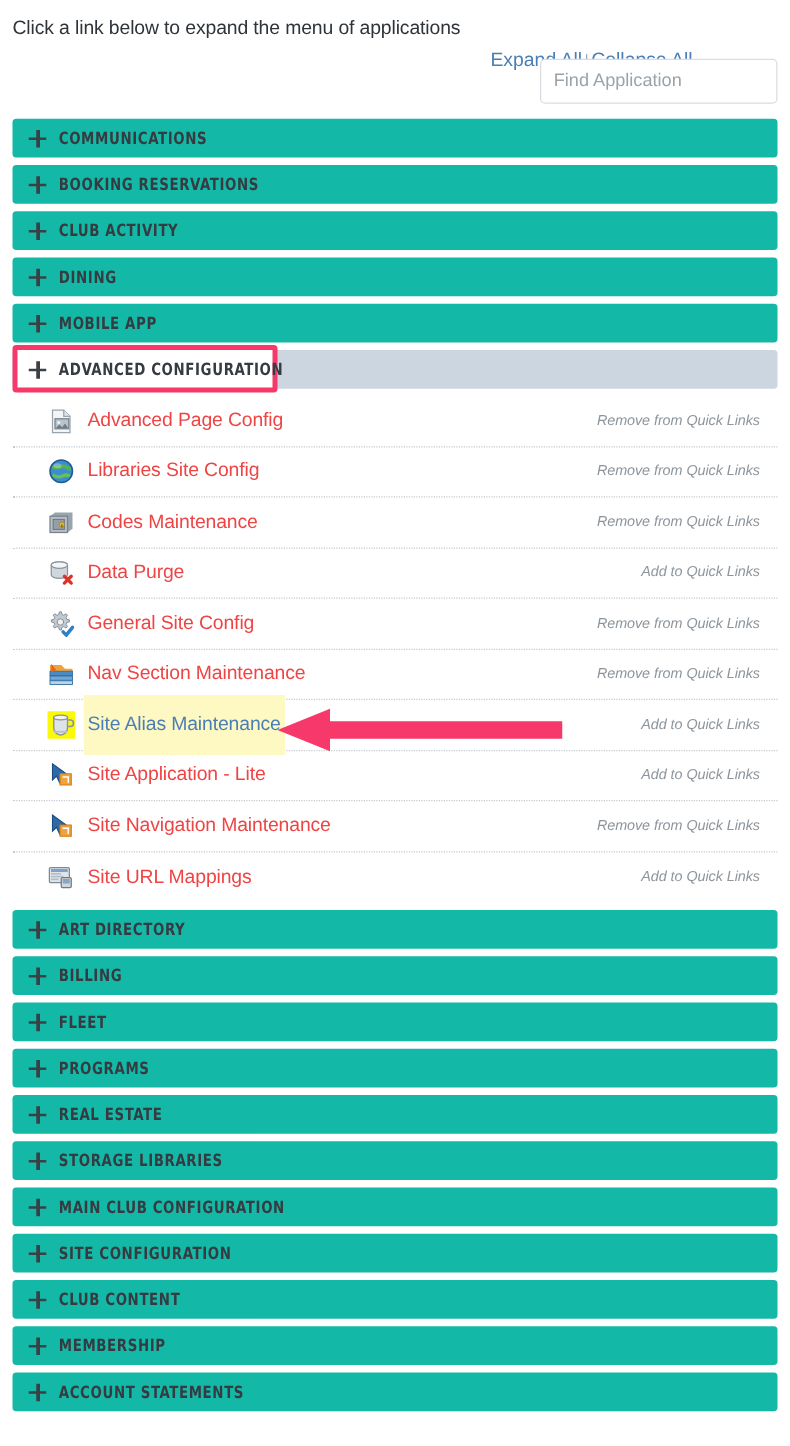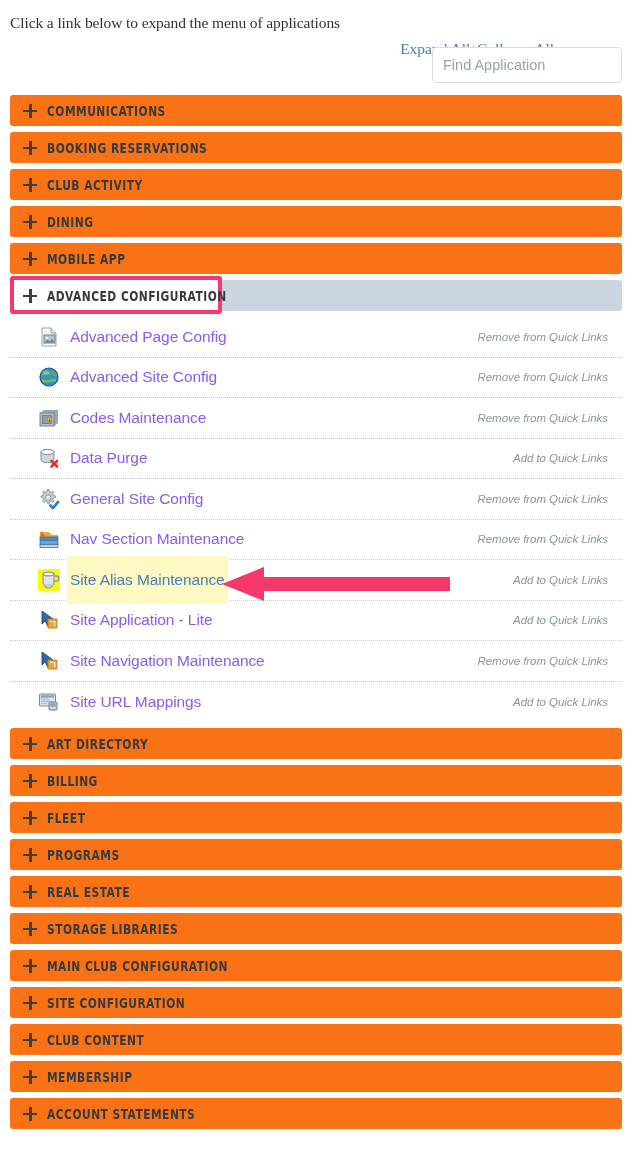--- a/index.html
+++ b/index.html
@@ -14,21 +14,21 @@
     position: relative;
     width: 632px; height: 1157px;
     overflow: hidden;
     background: #ffffff;
   }
 
   
   .header-row {
     position: absolute;
     left: 0; top: 14px;
-    width: 564px; height: 28px; font-family: Liberation Serif, serif;
+    width: 564px; height: 28px;
   }
   .instruction {
     position: absolute;
     left: 10px; top: 0;
     font-size: 15.5px;
     color: #2f3438;
     letter-spacing: -0.1px;
     white-space: nowrap;
   }
   .quick-links {
@@ -71,21 +71,21 @@
   .menu {
     position: absolute;
     left: 10px; top: 95px;
     width: 612px;
   }
 
   
   .cat {
     position: relative;
     height: 31px;
-    background: #f97316;
+    background: #14b8a6;
     border-radius: 3px;
     margin-bottom: 6px;
     display: flex;
     align-items: center;
     cursor: pointer;
   }
   .cat .plus {
     width: 14px; height: 14px;
     margin-left: 13px;
     margin-right: 10px;
@@ -138,21 +138,21 @@
   .app-icon {
     width: 22px; height: 22px;
     flex: 0 0 auto;
     margin-right: 10px;
     position: relative;
     display: block;
   }
   .app-icon svg { display: block; }
   .app-name {
     font-size: 15.5px;
-    color: #8b5cf6;
+    color: #ef4444;
     white-space: nowrap;
     letter-spacing: -0.1px;
     cursor: pointer;
     position: relative;
   }
   .app-row.highlight .app-name {
     background: #fef9c3;
     color: #4a7fb5;
     padding: 15px 3px;
     margin-left: -3px;
@@ -237,21 +237,21 @@
           <span class="app-icon">
             <svg width="22" height="22" viewBox="0 0 22 22">
               <circle cx="11" cy="11" r="9" fill="#2f7fc4"></circle>
               <path d="M11 2 a9 9 0 0 1 0 18 a9 9 0 0 1 0-18 z" fill="#3a8ed0"></path>
               <path d="M3.5 7 q4 2 7 0.5 q2.5-1.5 5 0.5 q2 1.6 3.6 0.6" stroke="#5bb24a" stroke-width="3" fill="none" opacity="0.95"></path>
               <path d="M4 14 q4.5 2.5 8.5 0.6 q3-1.4 5.3 0.4" stroke="#67bf55" stroke-width="2.6" fill="none"></path>
               <ellipse cx="8" cy="6.5" rx="3.2" ry="2" fill="#ffffff" opacity="0.3"></ellipse>
               <circle cx="11" cy="11" r="9" fill="none" stroke="#1f5d92" stroke-width="1.2"></circle>
             </svg>
           </span>
-          <a class="app-name" href="#" style="text-decoration: none;">Advanced Site Config</a>
+          <a class="app-name" href="#" style="text-decoration: none;">Libraries Site Config</a>
           <span class="app-action">Remove from Quick Links</span>
         </div>
         <div class="app-row">
           <span class="app-icon">
             <svg width="22" height="22" viewBox="0 0 22 22">
               <path d="M2 6 l4-3 h14 v13 l-4 3 H2 Z" fill="#9aa4ad"></path>
               <rect x="2" y="6" width="14" height="13" fill="#b6bfc7" stroke="#79838c" stroke-width="1"></rect>
               <rect x="4.5" y="8.5" width="9" height="8" fill="#949ea7" stroke="#6d767e" stroke-width="0.8"></rect>
               <circle cx="11.5" cy="12.5" r="2" fill="#f2c94c" stroke="#a8861f" stroke-width="0.8"></circle>
               <rect x="11" y="12" width="1" height="3" fill="#7d6413"></rect>

